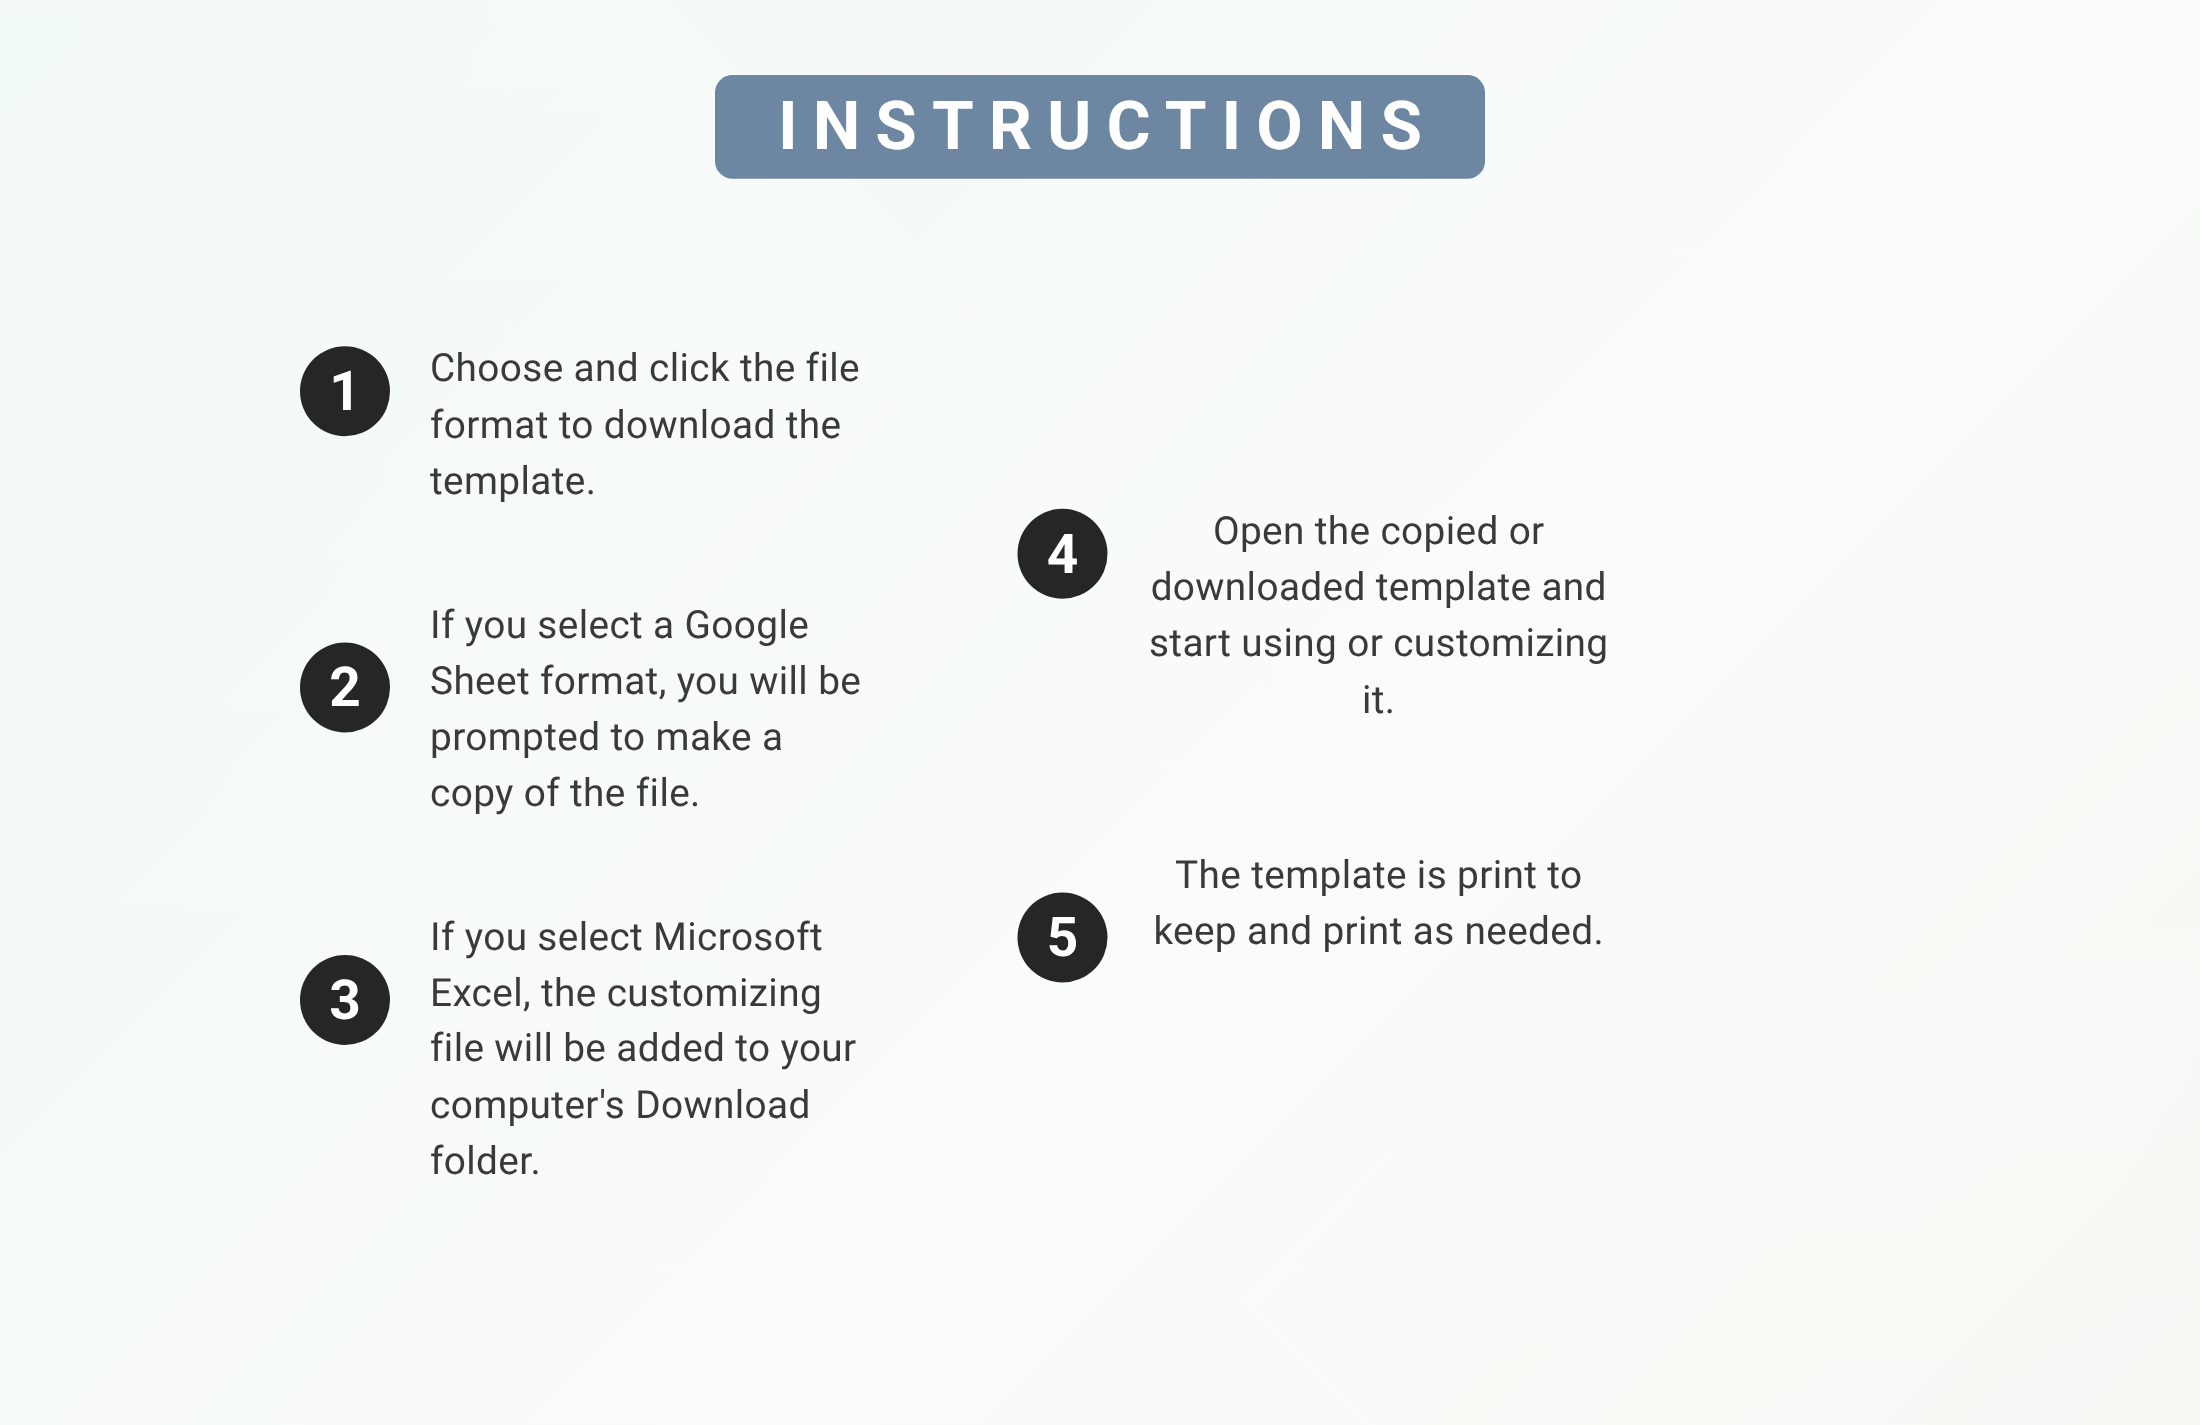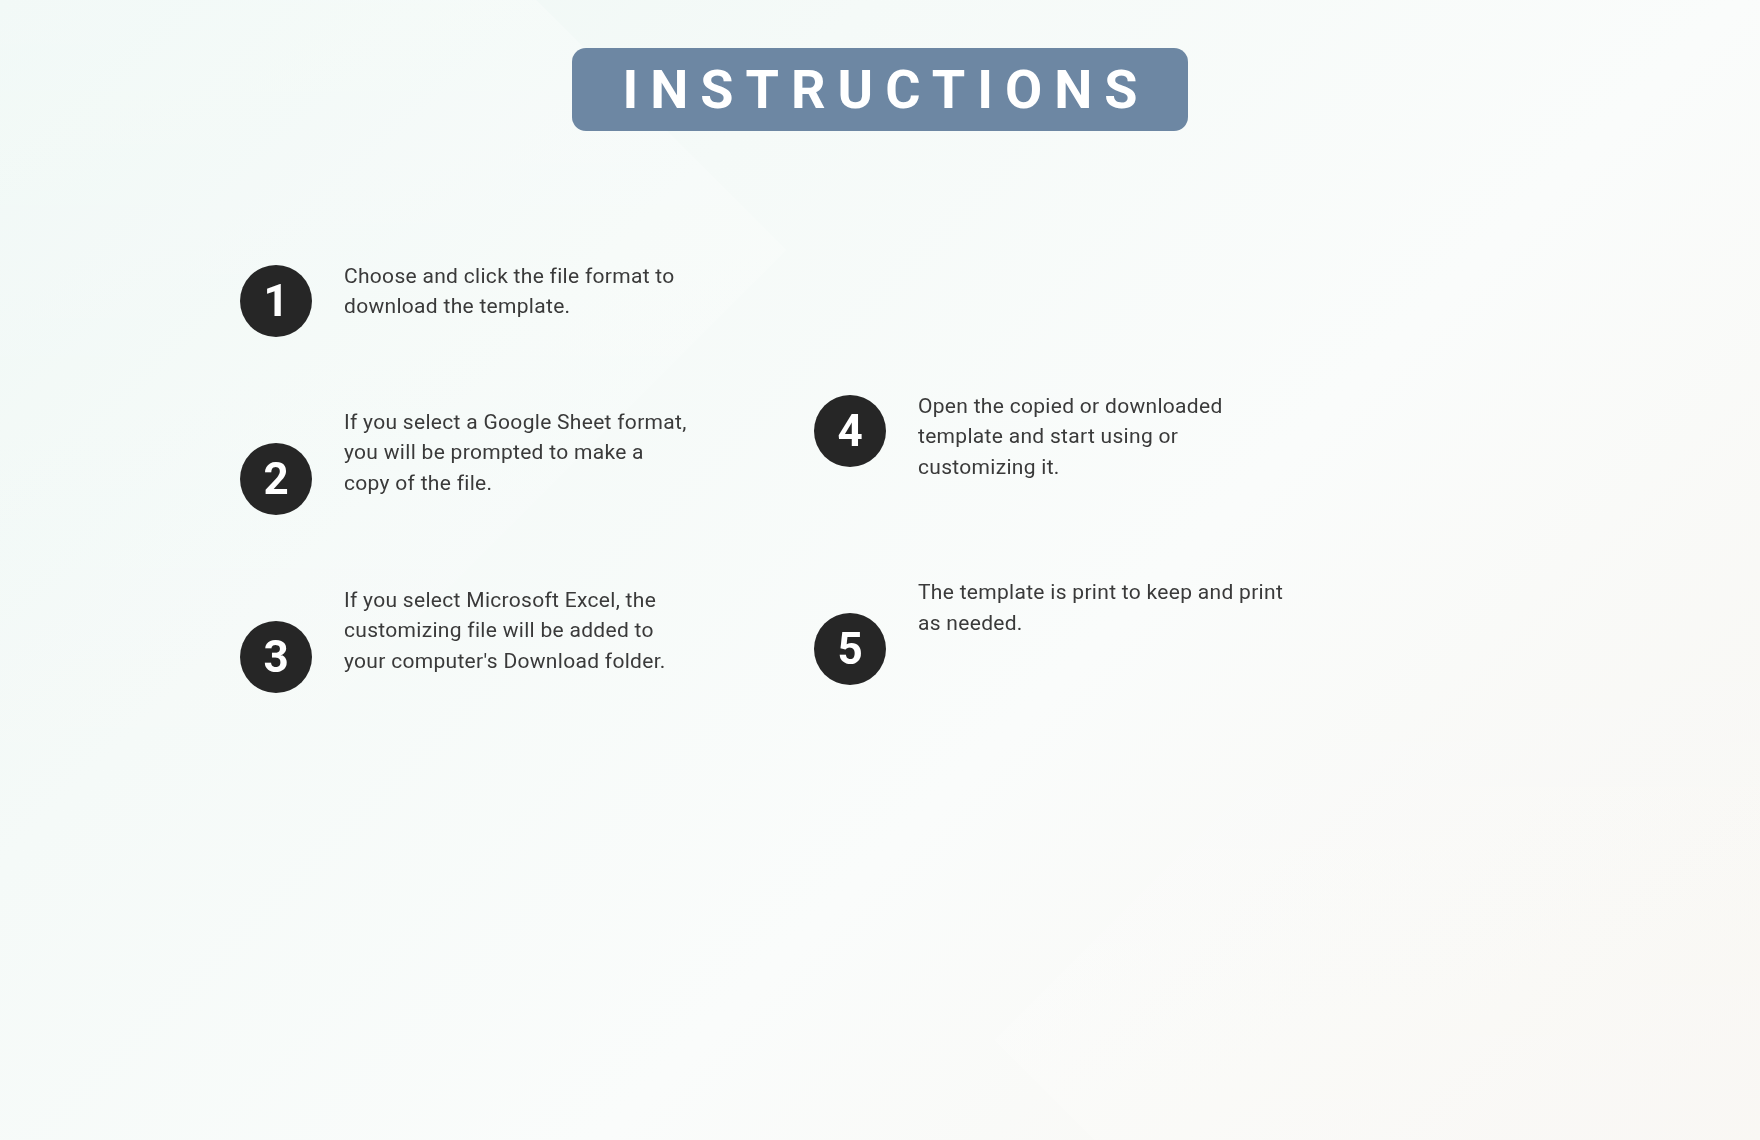--- a/index.html
+++ b/index.html
@@ -45,20 +45,21 @@
     
     .title-badge {
       background-color: #6d87a3;
       color: #ffffff;
       font-size: 54px;
       font-weight: 700;
       letter-spacing: 12px;
       padding: 10px 38px 10px 50px;
       border-radius: 14px;
       text-transform: uppercase;
+      margin-top: 12px;
     }
     
     .content {
       position: relative;
       display: flex;
       padding: 130px 160px 0 240px;
       gap: 120px;
     }
     
     .column {
@@ -96,28 +97,29 @@
       margin-top: 4px;
     }
     
     .step:nth-child(2) .step-number,
     .step:nth-child(3) .step-number {
       margin-top: 36px;
     }
     
     .step-text {
       color: #3a3a3a;
-      font-size: 21px;
+      font-size: 31px;
       line-height: 1.45;
       max-width: 350px;
       letter-spacing: 0.3px;
     }
     
     .column-right .step-text {
       max-width: 370px;
+      text-align: center;
     }
   </style>
 </head>
 <body>
 
 <div class="bg-shape-1"></div>
 <div class="bg-shape-2"></div>
 
 <div class="header">
   <div class="title-badge">INSTRUCTIONS</div>

